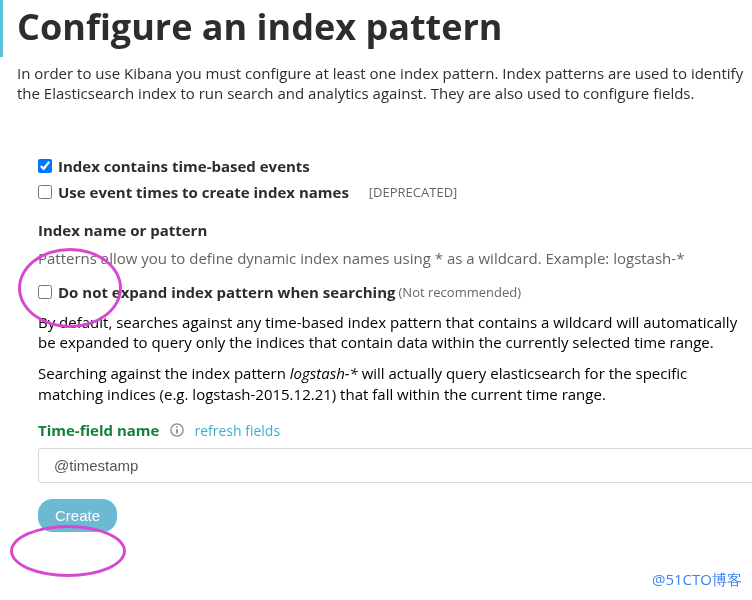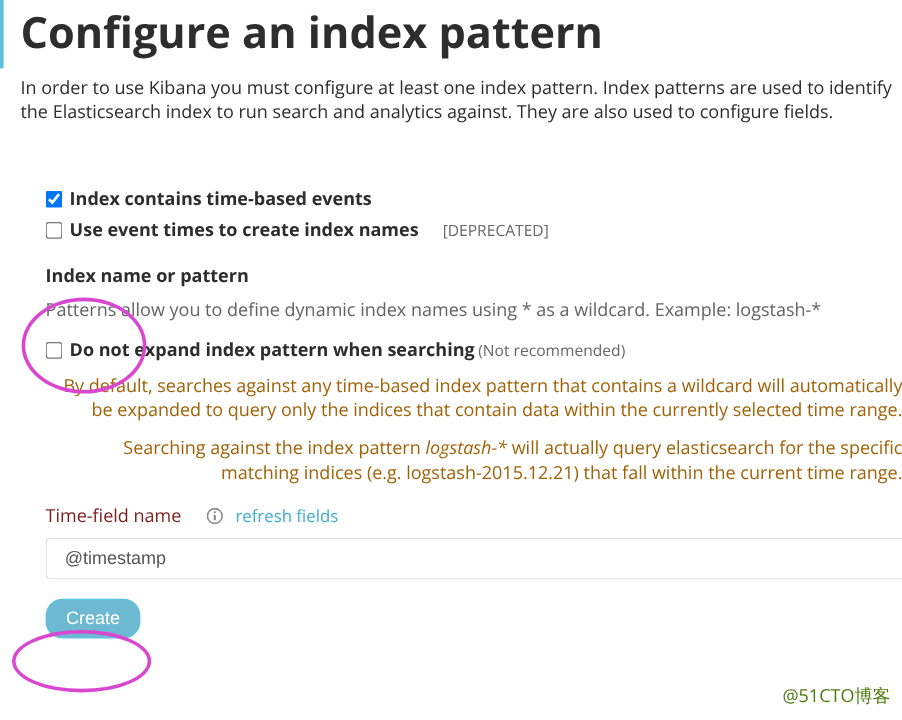--- a/index.html
+++ b/index.html
@@ -84,39 +84,38 @@
       padding: 8px 15px;
       font-size: 15px;
       border: 1px solid #d8d8d8;
       border-radius: 4px 0 0 4px;
       color: #555;
       outline: none;
       border-right: none;
     }
     .expand-text {
       font-size: 15px;
-      color: #a16207;
+      color: #000000;
       line-height: 1.38;
       margin-top: 10px;
-      text-align: right;
     }
     .italic {
       font-style: italic;
     }
     .timefield-row {
       display: flex;
       align-items: center;
       margin-top: 16px;
       margin-bottom: 8px;
     }
     .timefield-label {
-      font-weight: 400;
-      font-size: 15px;
-      color: #7f1d1d;
-      margin-right: 20px;
+      font-weight: 700;
+      font-size: 15px;
+      color: #15803d;
+      margin-right: 10px;
     }
     .info-icon {
       width: 15px;
       height: 15px;
       margin-right: 10px;
       display: inline-flex;
       align-items: center;
       justify-content: center;
     }
     .refresh-link {
@@ -155,21 +154,21 @@
     .circle-highlight-btn {
       position: absolute;
       border: 3px solid #d946cf;
       border-radius: 50%;
       pointer-events: none;
     }
     .watermark {
       position: absolute;
       right: 10px;
       bottom: 10px;
-      color: #4d7c0f;
+      color: #3b82f6;
       font-size: 15px;
     }
     .spacer-top {
       height: 24px;
     }
   </style>
 </head>
 <body>
 
 <div class="page-header">

